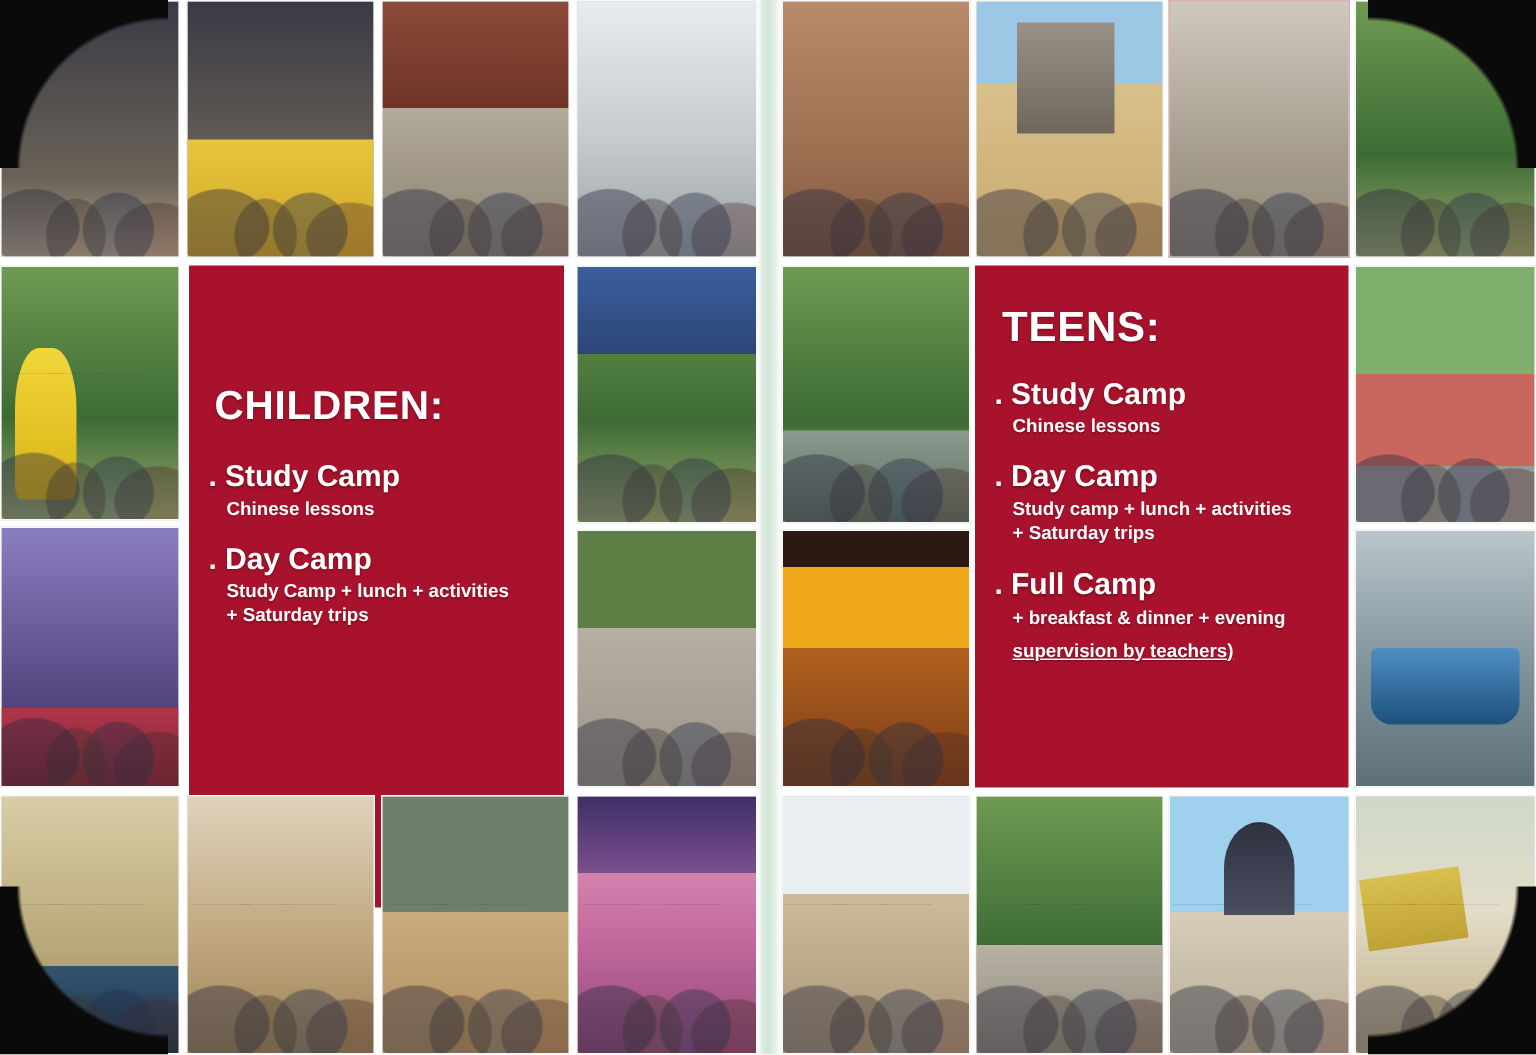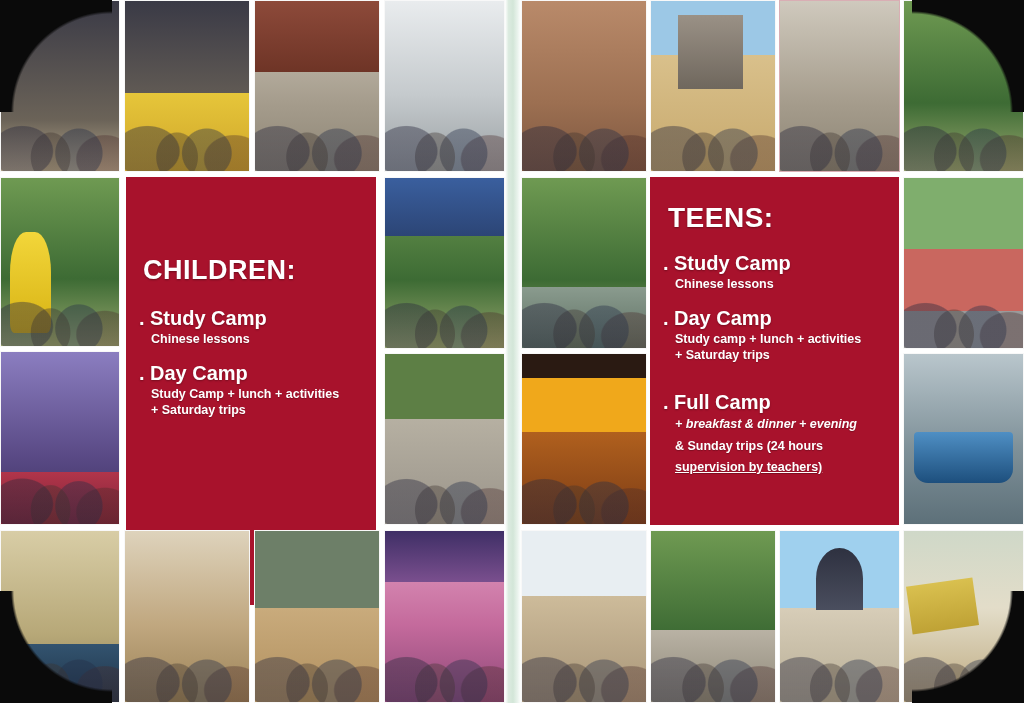--- a/index.html
+++ b/index.html
@@ -60,21 +60,21 @@
   #panel-children{left:126px;top:177px;width:250px;height:428px;padding:0;}
   #panel-children .panel-title{position:absolute;left:17px;top:79px;font-size:27px;}
   #panel-children .b1{position:absolute;left:13px;top:130px;}
   #panel-children .b2{position:absolute;left:13px;top:185px;}
 
   
   #panel-teens{left:650px;top:177px;width:249px;height:348px;}
   #panel-teens .panel-title{position:absolute;left:18px;top:26px;font-size:28px;}
   #panel-teens .b1{position:absolute;left:13px;top:75px;}
   #panel-teens .b2{position:absolute;left:13px;top:130px;}
-  #panel-teens .b3{position:absolute;left:13px;top:214px;}
+  #panel-teens .b3{position:absolute;left:13px;top:202px;}
   #panel-teens .bullet-sub{font-size:12.5px;}
 
   
   #divider{
     position:absolute;left:505px;top:0;width:16px;height:703px;
     background:linear-gradient(90deg,#ffffff 0%,#dcebe0 22%,#d3e6d8 50%,#e9f3ec 78%,#ffffff 100%);
   }
   
   .corner{position:absolute;width:112px;height:112px;pointer-events:none;}
   #corner-tl{left:0;top:0;background:radial-gradient(circle at 112px 112px,rgba(0,0,0,0) 0 98px,#0a0a0a 101px);}
@@ -261,22 +261,21 @@
     </div>
 
     <div class="bullet b2">
       <div class="bullet-head"><span class="bullet-dot">.</span><span>Day Camp</span></div>
       <div class="bullet-sub">Study camp + lunch + activities</div>
       <div class="bullet-sub" style="margin-top:0;">+ Saturday trips</div>
     </div>
 
     <div class="bullet b3">
       <div class="bullet-head"><span class="bullet-dot">.</span><span>Full Camp</span></div>
-      <div class="bullet-sub airy" style="margin-top:0;font-style:italic;">+ breakfast &amp; dinner + evening</div>
-      <div class="bullet-sub airy" style="margin-top:0;">&amp; Sunday trips  (24 hours</div>
+      <div class="bullet-sub airy" style="margin-top:0;">+ breakfast &amp; dinner + evening</div>
       <div class="bullet-sub airy" style="margin-top:0;text-decoration:underline;">supervision by teachers)</div>
     </div>
   </div>
 
   <div class="tile" style="left:903px;top:177px;width:121px;height:172px;">
     <div class="ph court">
         <div class="figs"></div>
       </div>
     <span class="lbl">basketball-on-outdoor-court</span>
   </div>

